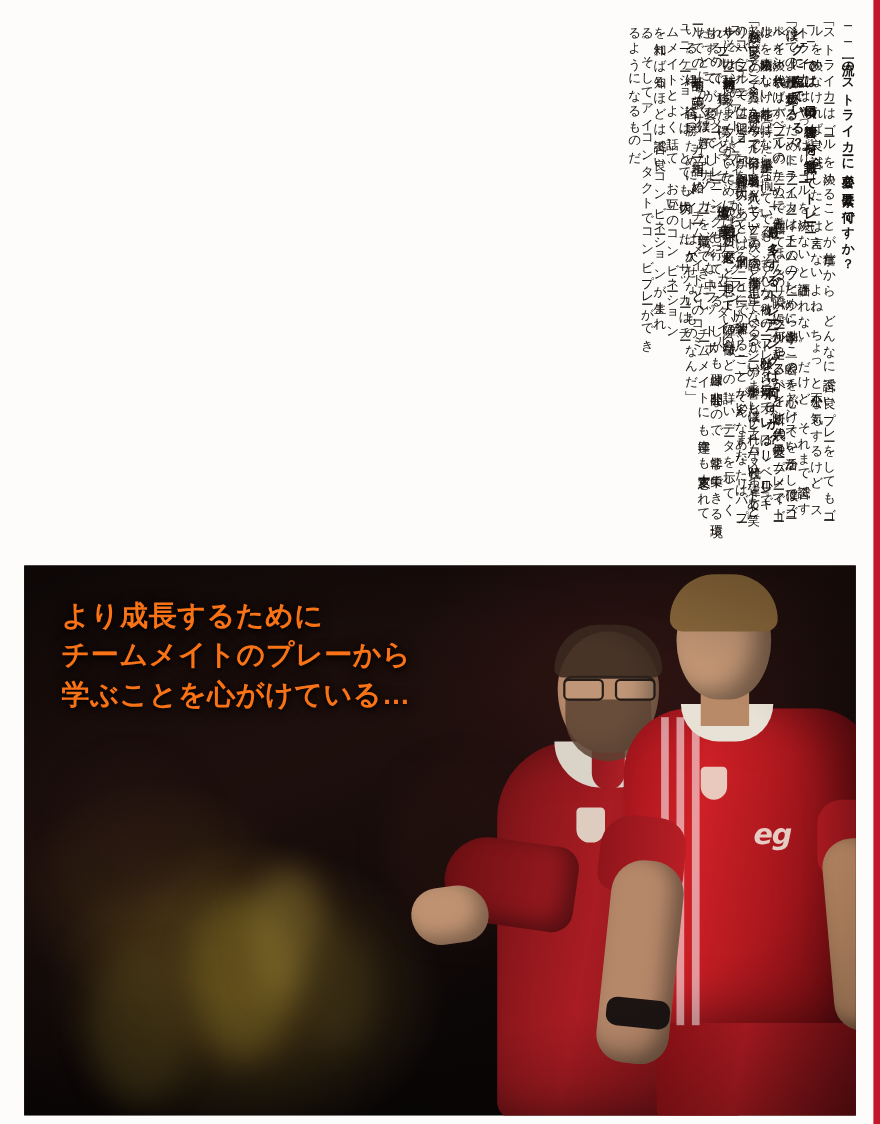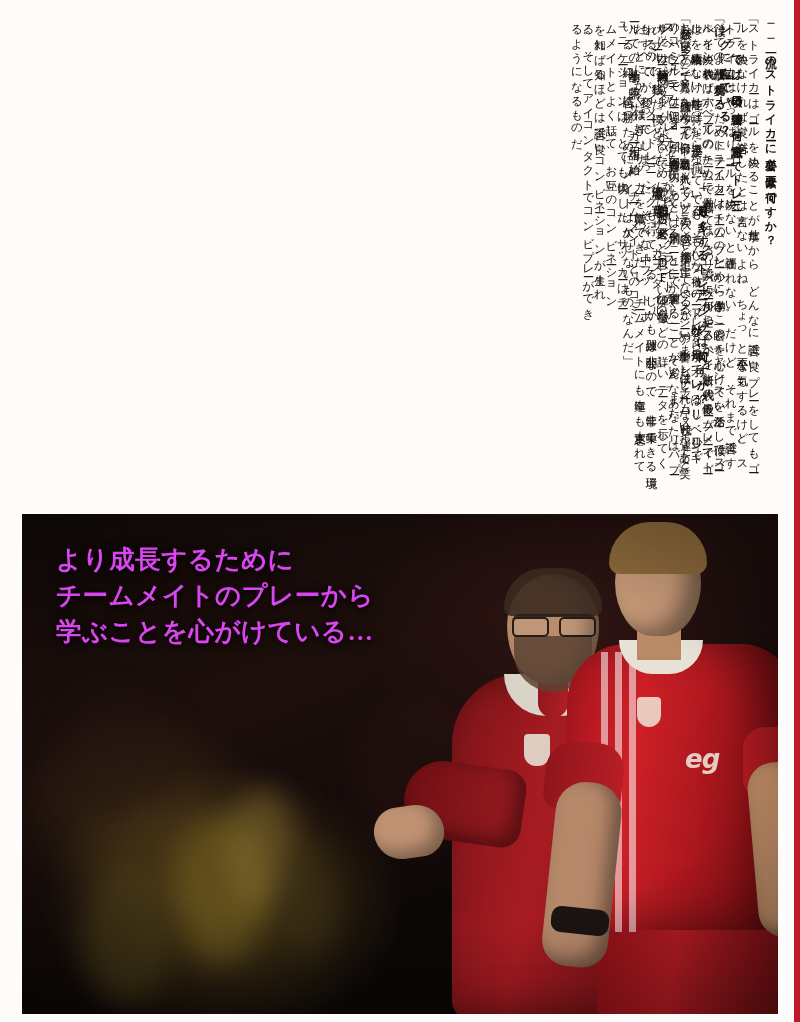--- a/index.html
+++ b/index.html
@@ -355,22 +355,22 @@
     background: radial-gradient(ellipse 120% 95% at 50% 48%, rgba(0,0,0,0) 38%, rgba(0,0,0,0.72) 100%);
     pointer-events: none;
   }
 
   
   .overlay-title {
     position: absolute;
     left: 34px;
     top: 28px;
     width: 430px;
-    color: #d946ef;
-    font-family: Liberation Serif, serif;
+    color: #f97316;
+    font-family: Liberation Sans, sans-serif;
     font-size: 25.5px;
     font-weight: bold;
     line-height: 1.42;
     letter-spacing: 0.5px;
     text-shadow: 0 2px 5px rgba(0,0,0,0.85), 0 0 12px rgba(0,0,0,0.7);
     white-space: pre-line;
   }
 </style>
 </head>
 <body>

